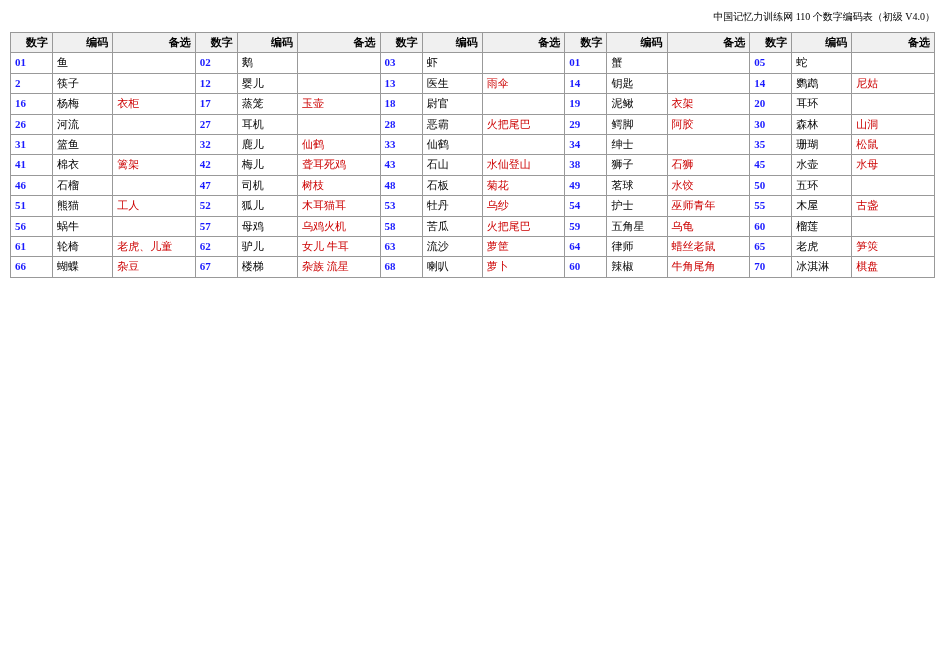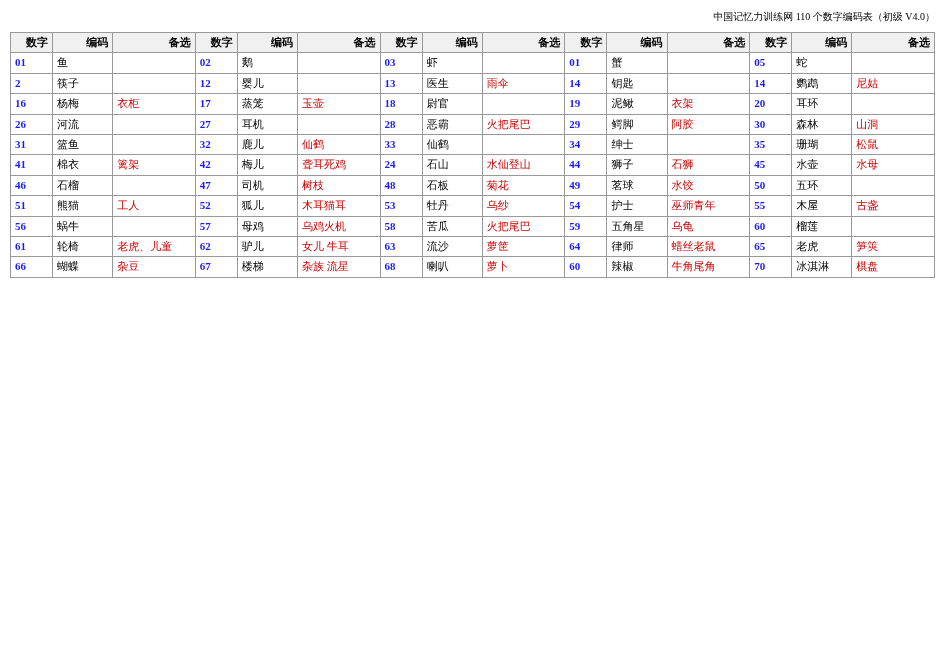--- a/index.html
+++ b/index.html
@@ -162,24 +162,24 @@
         <td class="code-cell col-code">珊瑚</td>
         <td class="name-cell col-name">松鼠</td>
       </tr>
       <tr>
         <td class="num-cell col-num">41</td>
         <td class="code-cell col-code">棉衣</td>
         <td class="name-cell col-name">篱架</td>
         <td class="num-cell col-num">42</td>
         <td class="code-cell col-code">梅儿</td>
         <td class="name-cell col-name">聋耳死鸡</td>
-        <td class="num-cell col-num">24</td>
+        <td class="num-cell col-num">43</td>
         <td class="code-cell col-code">石山</td>
         <td class="name-cell col-name">水仙登山</td>
-        <td class="num-cell col-num">44</td>
+        <td class="num-cell col-num">38</td>
         <td class="code-cell col-code">狮子</td>
         <td class="name-cell col-name">石狮</td>
         <td class="num-cell col-num">45</td>
         <td class="code-cell col-code">水壶</td>
         <td class="name-cell col-name">水母</td>
       </tr>
       <tr>
         <td class="num-cell col-num">46</td>
         <td class="code-cell col-code">石榴</td>
         <td class="name-cell col-name"></td>

